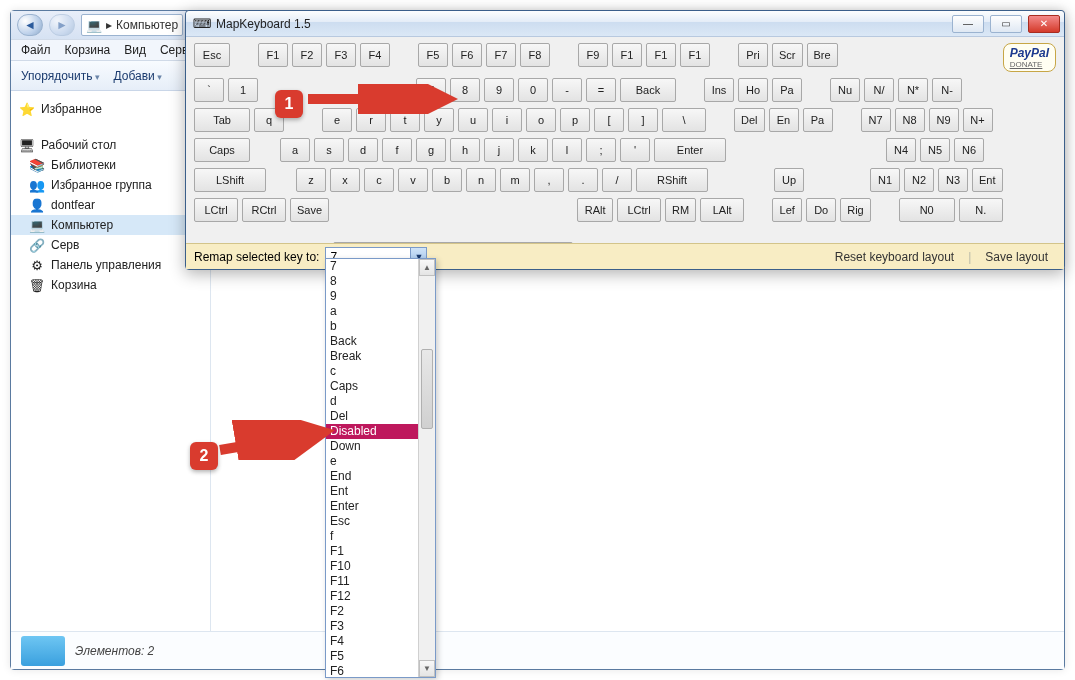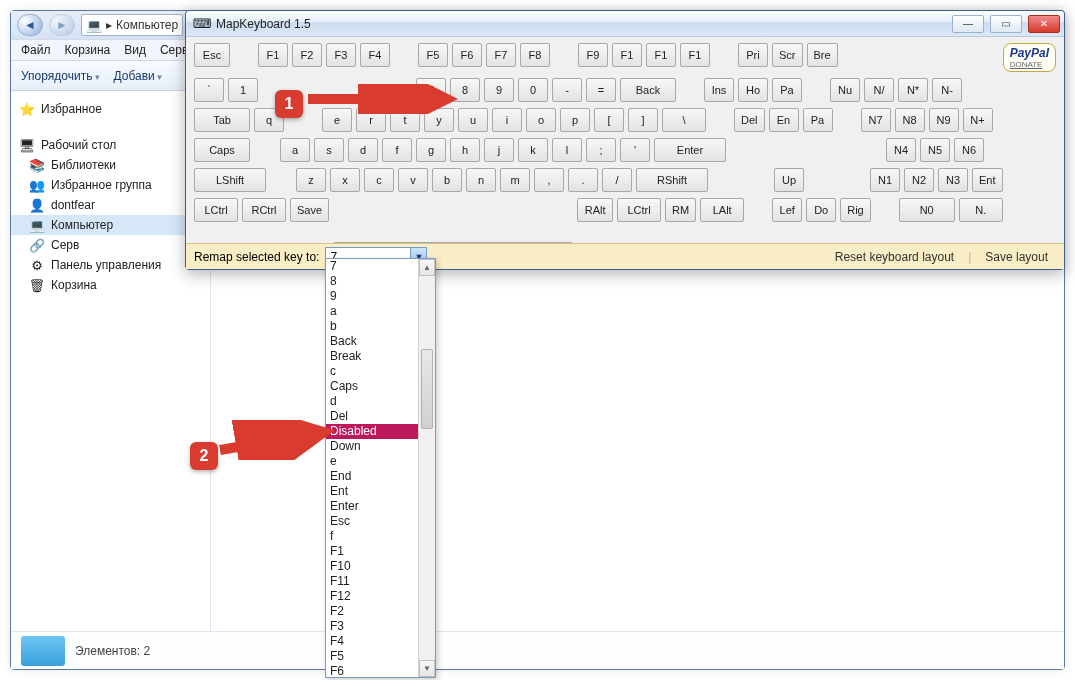--- a/index.html
+++ b/index.html
@@ -95,20 +95,21 @@
   .ico { width:16px; height:16px; display:inline-flex; align-items:center; justify-content:center; font-size:13px; }
   .content-pane { flex:1; position:relative; }
   .detail-pane {
     height: 38px;
     border-top: 1px solid #dde6f0;
     display: flex; align-items: center;
     gap: 10px;
     padding: 6px 10px;
     background: #fbfdff;
     color: #444;
+    font-style: italic;
   }
   .folder-big {
     width:44px;height:30px;
     background: linear-gradient(#6ec6f3,#3aa0de);
     border-radius: 3px;
   }
 
   
   .mapk {
     position: absolute;

